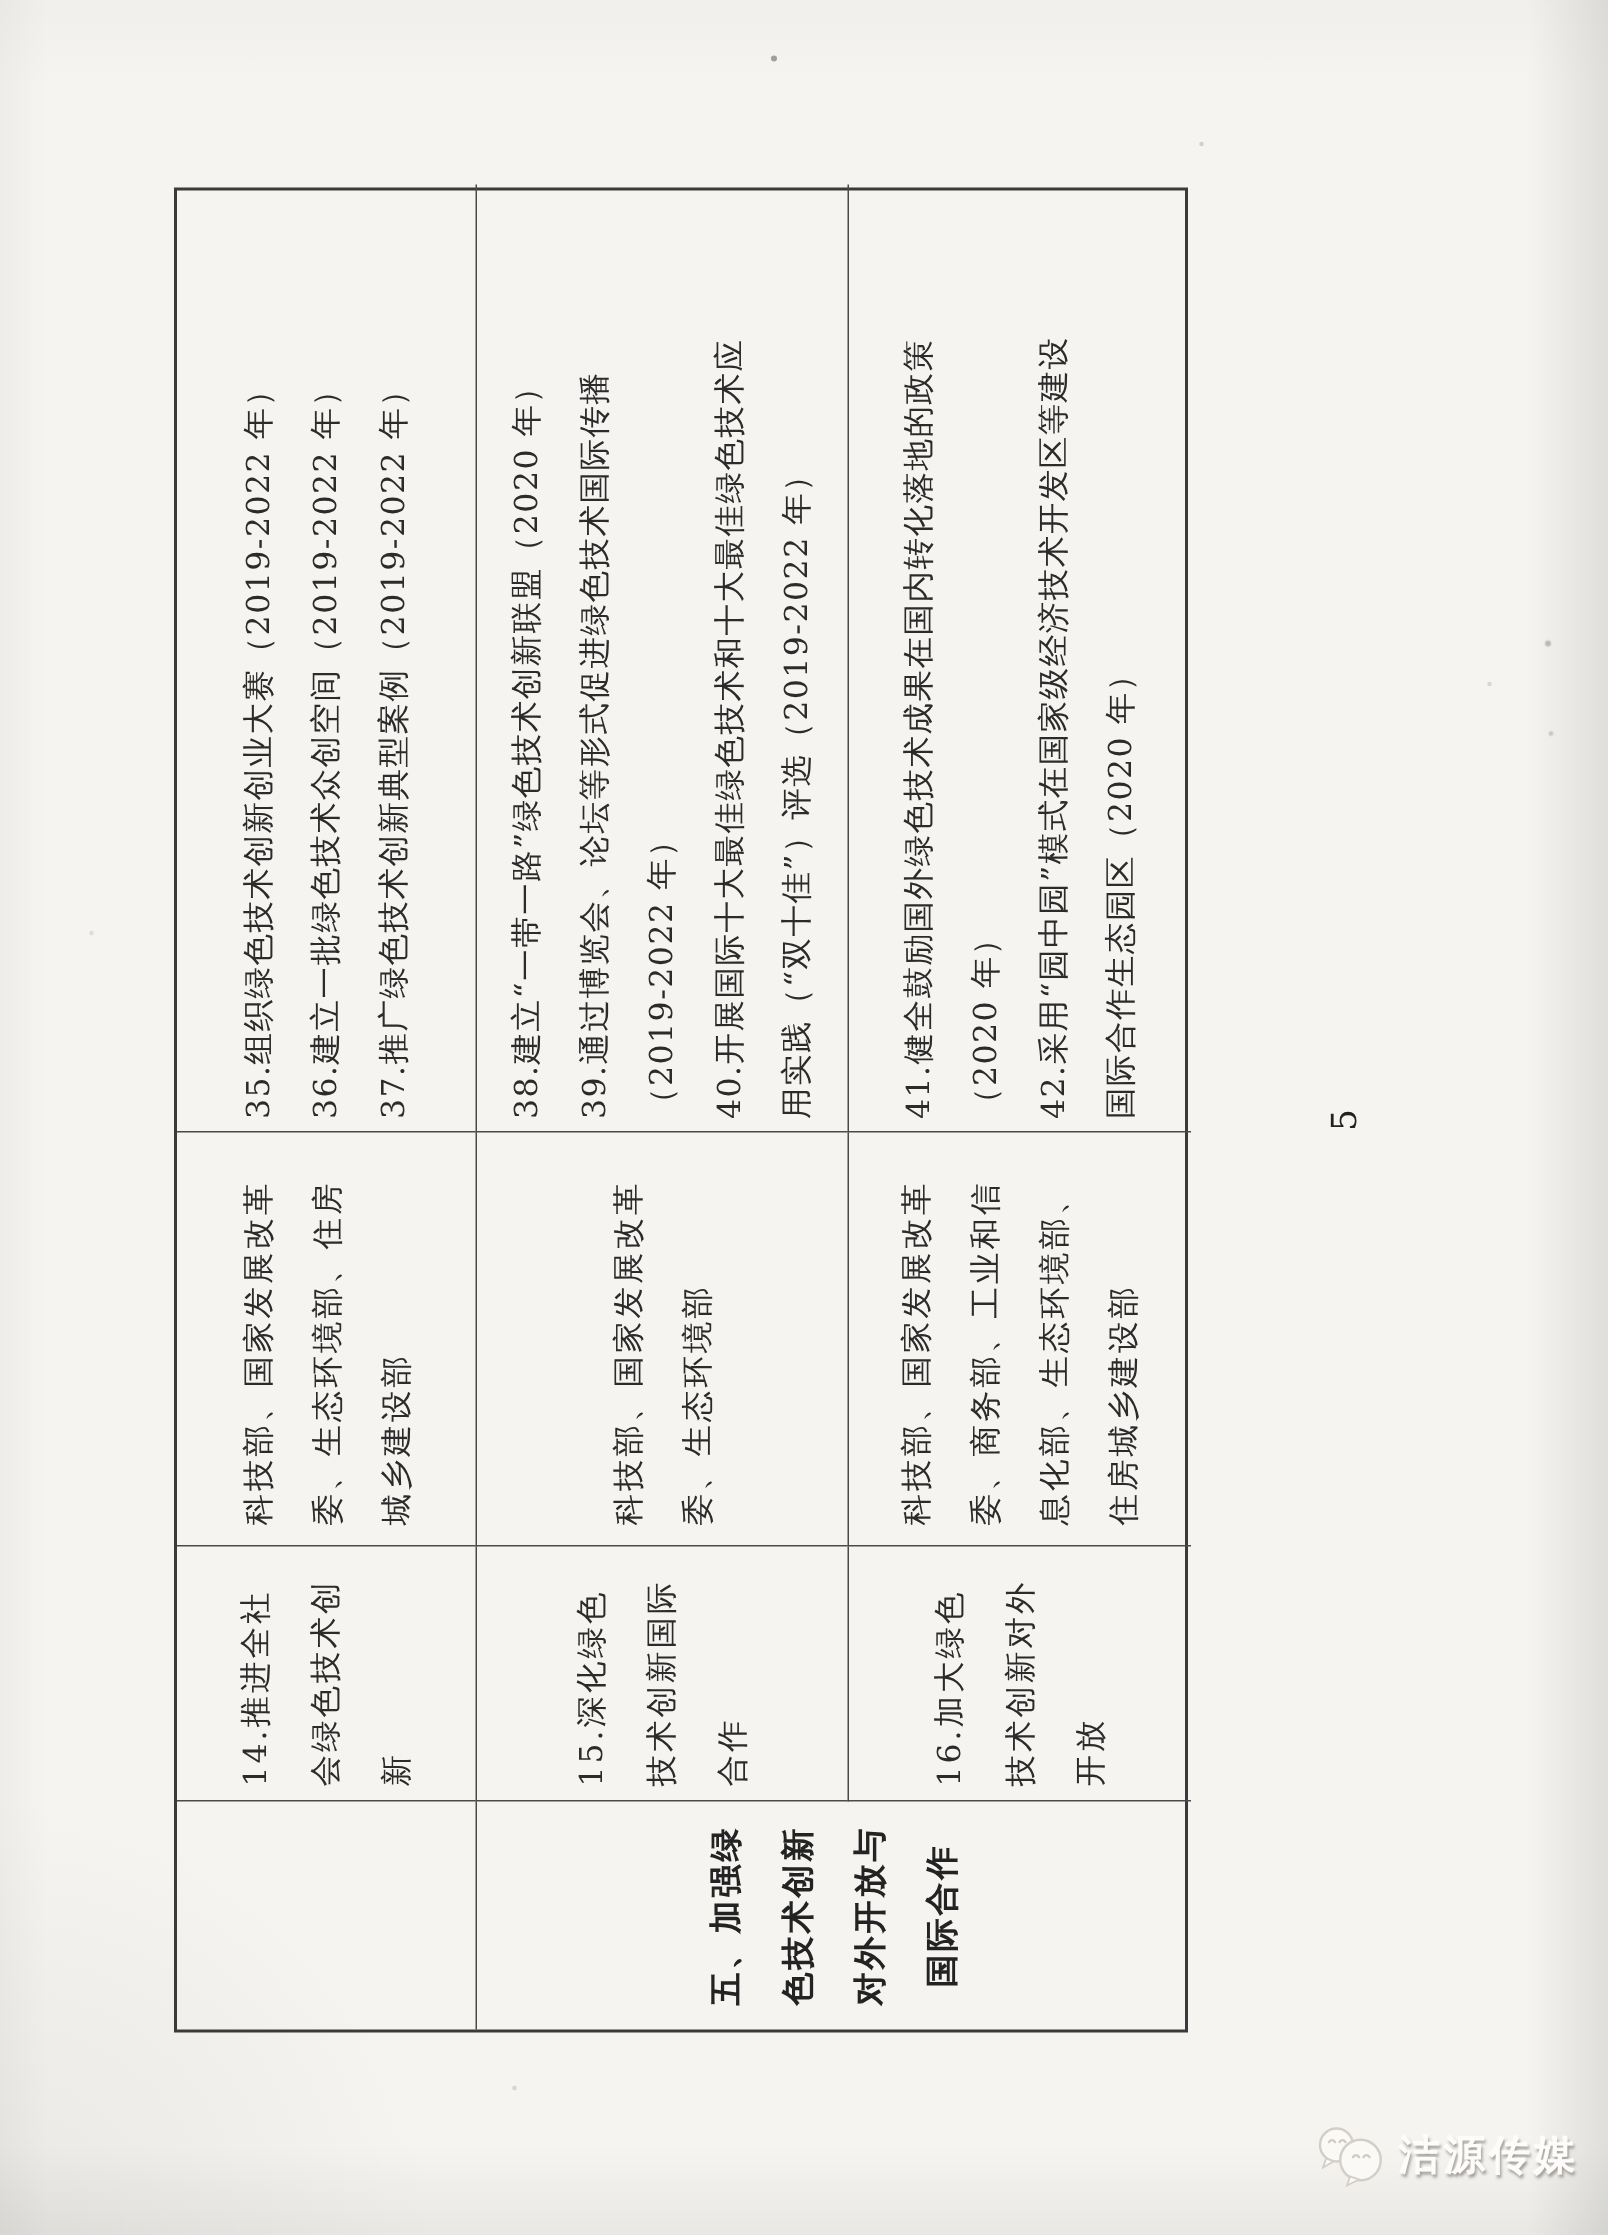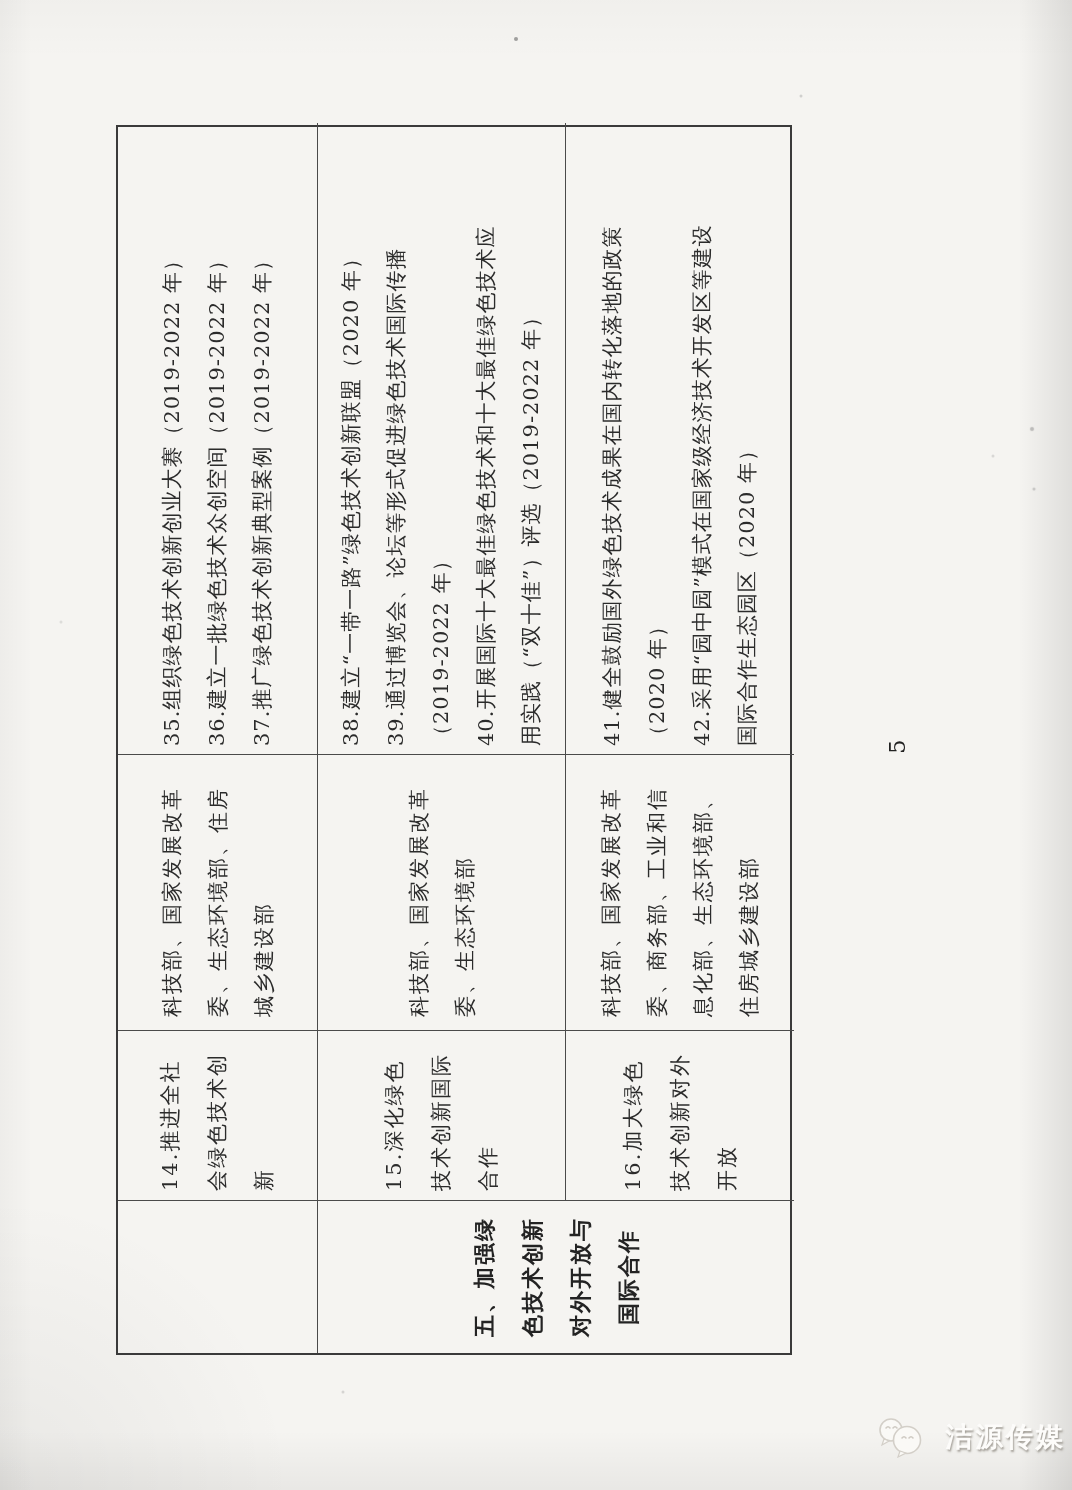--- a/index.html
+++ b/index.html
@@ -63,21 +63,21 @@
   .mi{
     font-size:21px; line-height:45px; letter-spacing:1px;
   }
   .pagenum{
     position:absolute; left:601px; top:768px;
     font-family:"DejaVu Serif", serif;
     font-size:23px; color:#222;
   }
   .watermark{
     position:absolute; left:876px; top:1416px;
-    display:flex; align-items:center; gap:20px;
+    display:flex; align-items:center; gap:7px;
   }
   .wm-text{
     font-size:27px; font-weight:700; letter-spacing:3px;
     color:#fdfcfa;
     text-shadow:1px 2px 2px rgba(148,143,135,0.85), -0.5px -0.5px 0 rgba(255,255,255,0.9);
   }
   .speckles{
     position:absolute; left:0; top:0; width:2px; height:2px;
     background:transparent; border-radius:50%;
     box-shadow:

